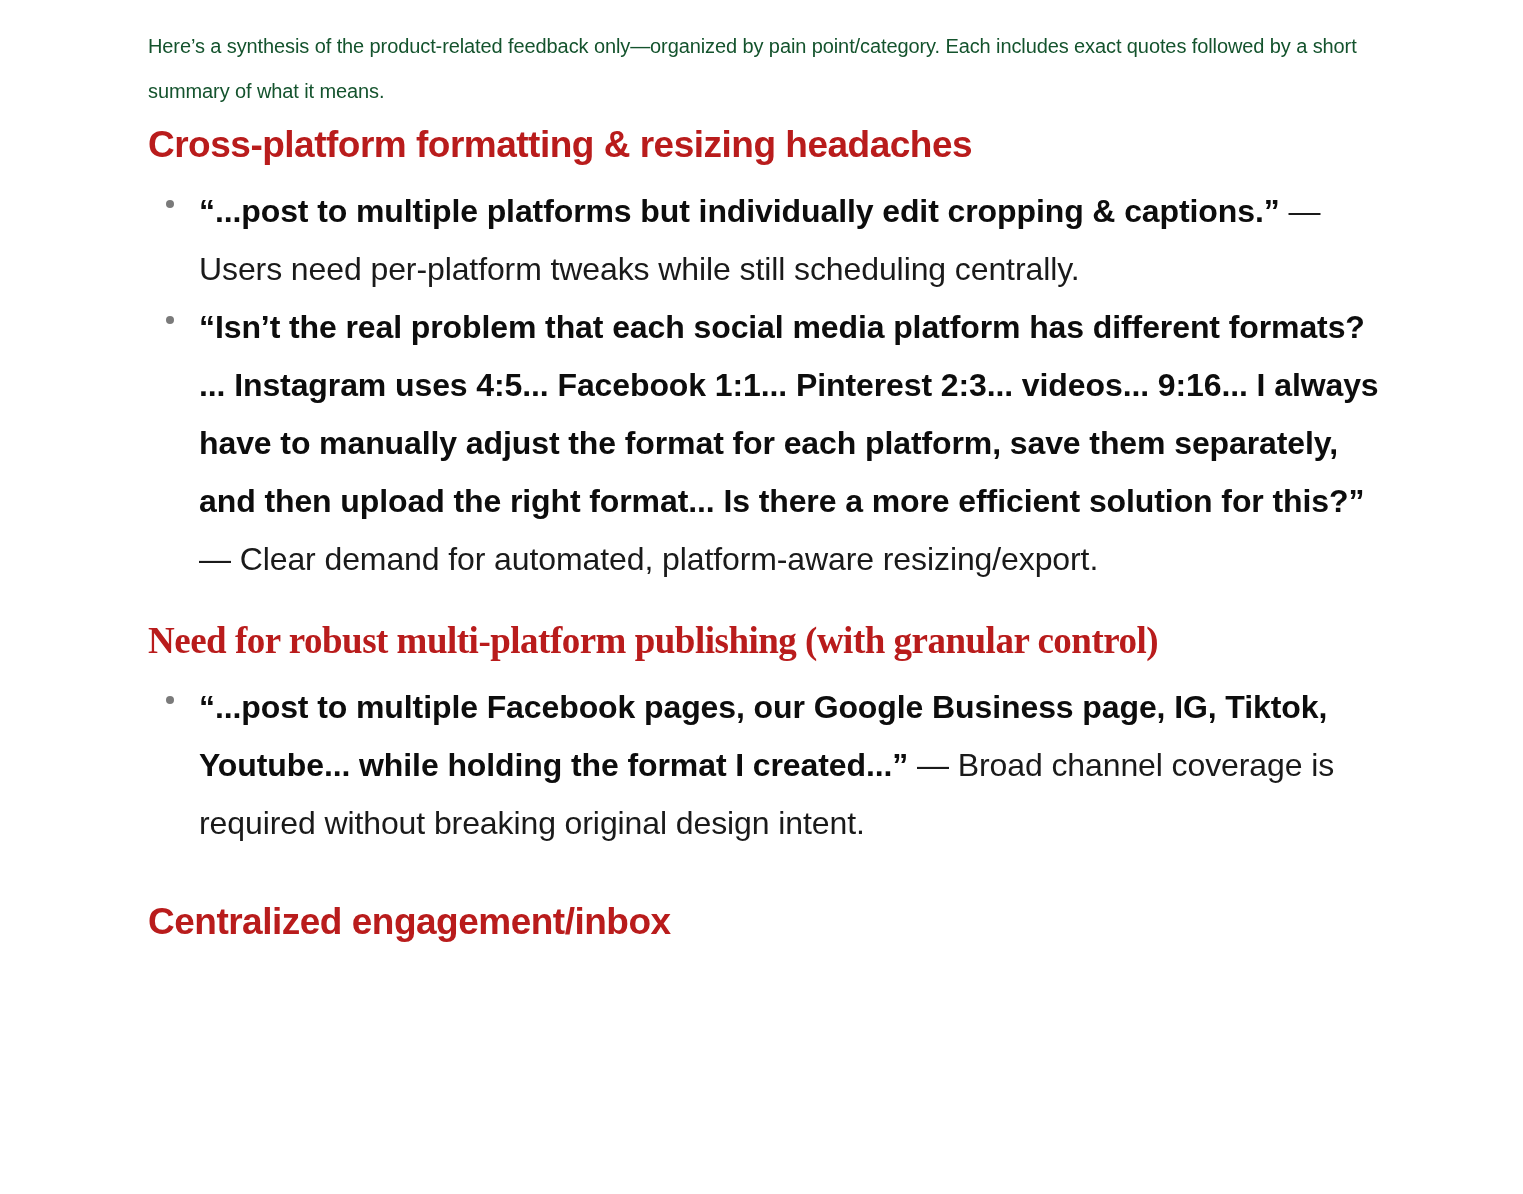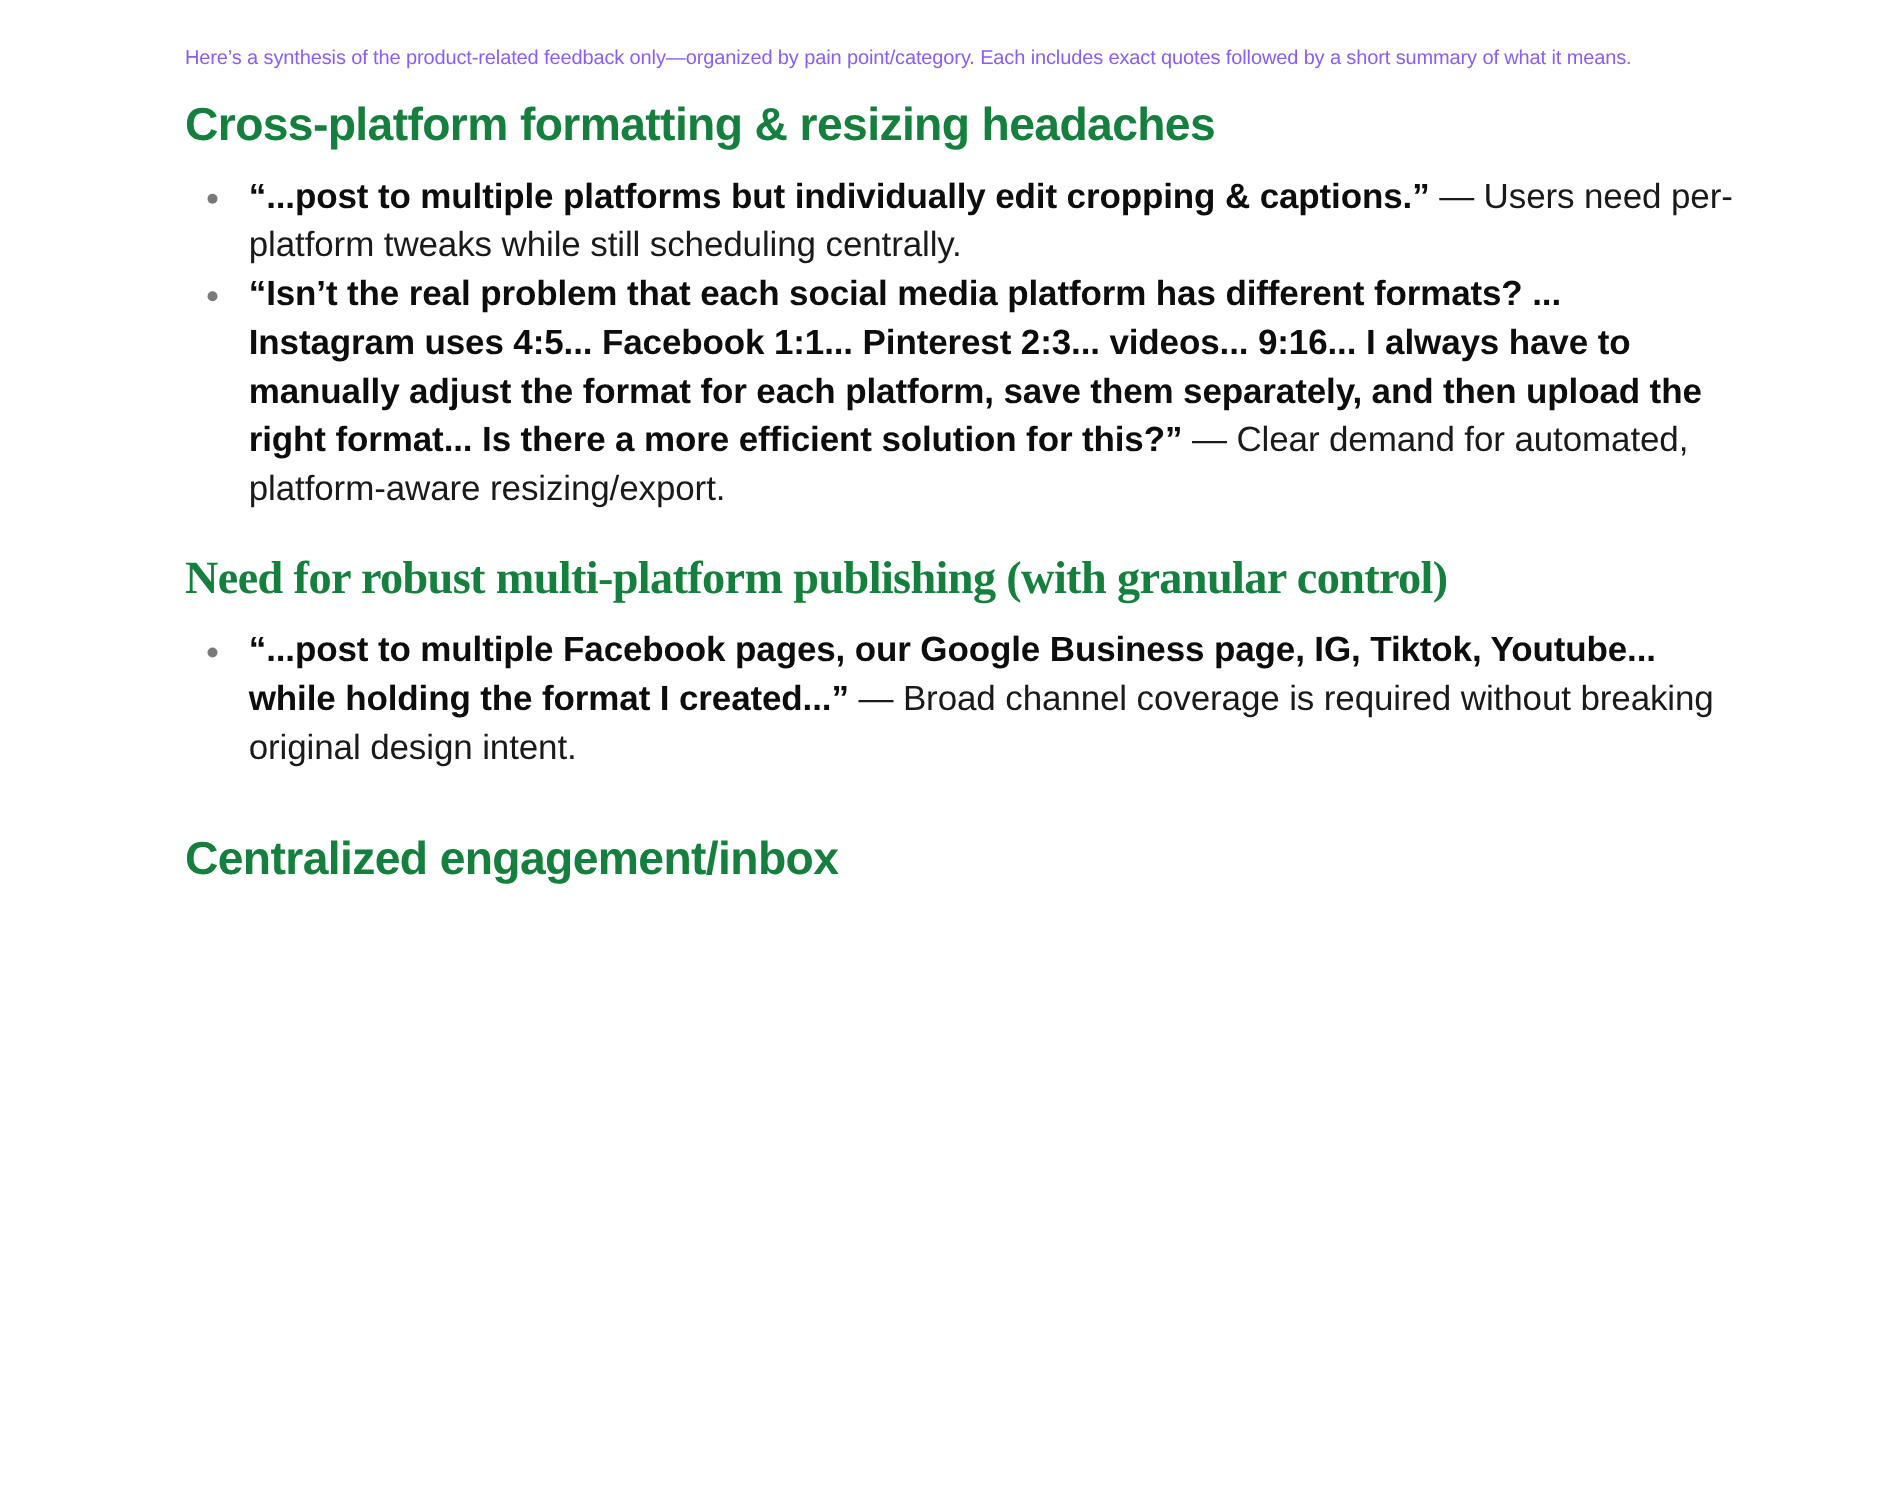--- a/index.html
+++ b/index.html
@@ -14,48 +14,48 @@
       font-family: "Liberation Sans", "DejaVu Sans", sans-serif;
       color: #0d0d0d;
     }
     .doc {
       position: absolute;
       left: 148px;
       top: 24px;
       width: 1240px;
     }
     .intro {
-      font-size: 16px;
+      font-size: 20px;
       line-height: 45px;
       margin: 0;
-      color: #8b5cf6;
+      color: #14532d;
       letter-spacing: -0.1px;
     }
     h2.section-title {
       font-size: 37px;
       font-weight: 700;
       line-height: 46px;
       margin: 0;
-      color: #15803d;
+      color: #b91c1c;
       letter-spacing: -0.5px;
     }
     .sec1 h2 { margin-top: 8px; margin-bottom: 14px; }
     .sec2 { margin-top: 30px; }
     .sec2 h2 { margin-bottom: 14px; font-family: Liberation Serif, serif; }
     .sec3 { margin-top: 47px; }
     .sec3 h2 { margin-bottom: 14px; }
     ul.quotes {
       list-style: none;
       margin: 0;
       padding: 0 0 0 51px;
     }
     li.quote-item {
       position: relative;
-      font-size: 28px;
-      line-height: 39px;
+      font-size: 32px;
+      line-height: 58px;
       color: #1a1a1a;
       letter-spacing: -0.1px;
     }
     li.quote-item .bullet {
       position: absolute;
       left: -33px;
       top: 18px;
       width: 8px;
       height: 8px;
       border-radius: 50%;

